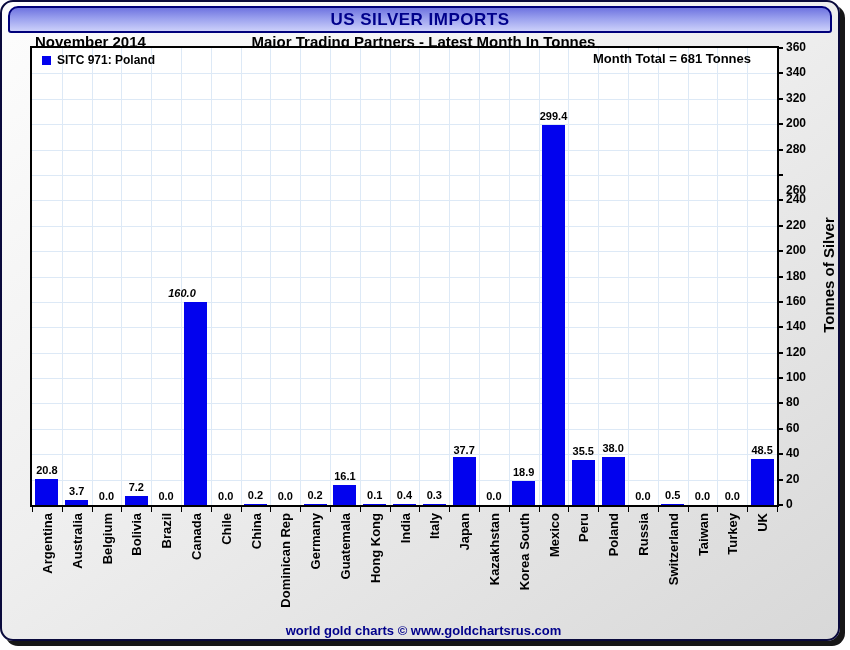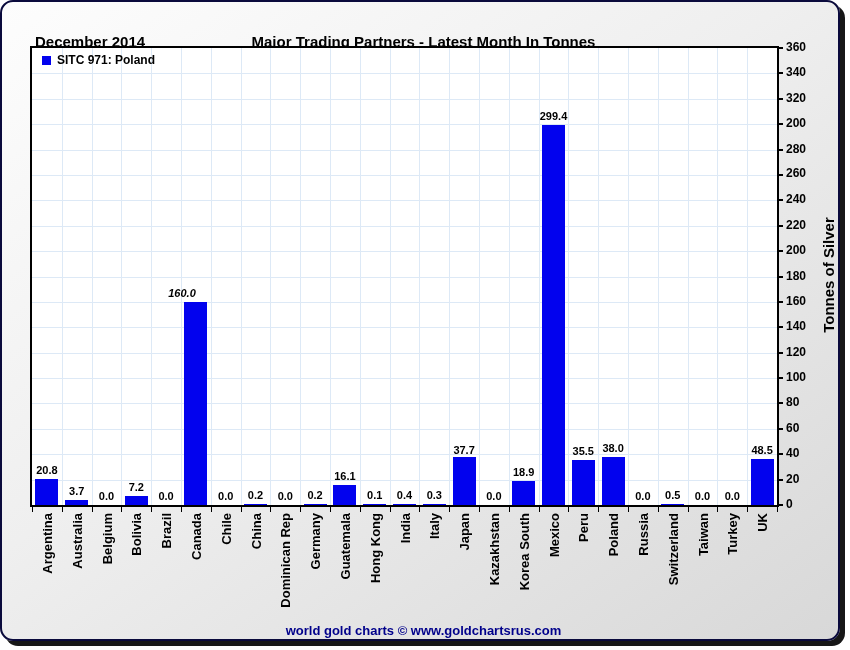--- a/index.html
+++ b/index.html
@@ -54,21 +54,24 @@
     font-size:13px;font-weight:bold;color:#000;}
 
   .footer{position:absolute;left:0;top:621px;width:843px;text-align:center;
     font-size:13px;font-weight:bold;color:#00008b;}
 </style>
 </head>
 <body>
 
 <div id="stage">
   <div class="window">
-    <div class="date-label">December 2014</div>
+    <div class="titlebar">
+      <div class="title">US SILVER IMPORTS</div>
+    </div>
+    <div class="date-label">November 2014</div>
     <div class="subtitle">Major Trading Partners - Latest Month In Tonnes</div>
 
     <div class="plot-bg"></div>
     <div class="plot" id="plot">
         <div class="hgrid" style="top: 431.611px; background: rgb(221, 233, 246);"></div>
         <div class="hgrid" style="top: 406.222px; background: rgb(221, 233, 246);"></div>
         <div class="hgrid" style="top: 380.833px; background: rgb(221, 233, 246);"></div>
         <div class="hgrid" style="top: 355.444px; background: rgb(221, 233, 246);"></div>
         <div class="hgrid" style="top: 330.056px; background: rgb(221, 233, 246);"></div>
         <div class="hgrid" style="top: 304.667px; background: rgb(221, 233, 246);"></div>
@@ -171,21 +174,21 @@
         <div class="ytick-label" style="left: 784px; top: 291.889px;">160</div>
         <div class="ytick" style="left: 775px; top: 273.5px;"></div>
         <div class="ytick-label" style="left: 784px; top: 266.5px;">180</div>
         <div class="ytick" style="left: 775px; top: 248.111px;"></div>
         <div class="ytick-label" style="left: 784px; top: 241.111px;">200</div>
         <div class="ytick" style="left: 775px; top: 222.722px;"></div>
         <div class="ytick-label" style="left: 784px; top: 215.722px;">220</div>
         <div class="ytick" style="left: 775px; top: 197.333px;"></div>
         <div class="ytick-label" style="left: 784px; top: 190.333px;">240</div>
         <div class="ytick" style="left: 775px; top: 171.944px;"></div>
-        <div class="ytick-label" style="left: 784px; top: 164px;">260</div>
+        <div class="ytick-label" style="left: 784px; top: 181px;">260</div>
         <div class="ytick" style="left: 775px; top: 146.556px;"></div>
         <div class="ytick-label" style="left: 784px; top: 139.556px;">280</div>
         <div class="ytick" style="left: 775px; top: 121.167px;"></div>
         <div class="ytick-label" style="left: 784px; top: 114.167px;">200</div>
         <div class="ytick" style="left: 775px; top: 95.7778px;"></div>
         <div class="ytick-label" style="left: 784px; top: 88.7778px;">320</div>
         <div class="ytick" style="left: 775px; top: 70.3889px;"></div>
         <div class="ytick-label" style="left: 784px; top: 63.3889px;">340</div>
         <div class="ytick" style="left: 775px; top: 45px;"></div>
         <div class="ytick-label" style="left: 784px; top: 38px;">360</div>
@@ -240,18 +243,19 @@
         <div class="xcat" style="left: 693.5px; top: 511px;"><span>Taiwan</span></div>
         <div class="xcat" style="left: 723.3px; top: 511px;"><span>Turkey</span></div>
         <div class="xcat" style="left: 753.1px; top: 511px;"><span>UK</span></div>
       </div>
     <div class="plot-border"></div>
 
     <div class="legend">
       <div class="legend-swatch" id="legend-swatch" style="background: rgb(2, 2, 238);"></div>
       <div class="legend-label">SITC 971: Poland</div>
     </div>
+    <div class="month-total">Month Total = 681 Tonnes</div>
 
     <div class="ylabel">Tonnes of Silver</div>
 
     <div class="footer">world gold charts © www.goldchartsrus.com</div>
   </div>
 </div>
 
 </body></html>

